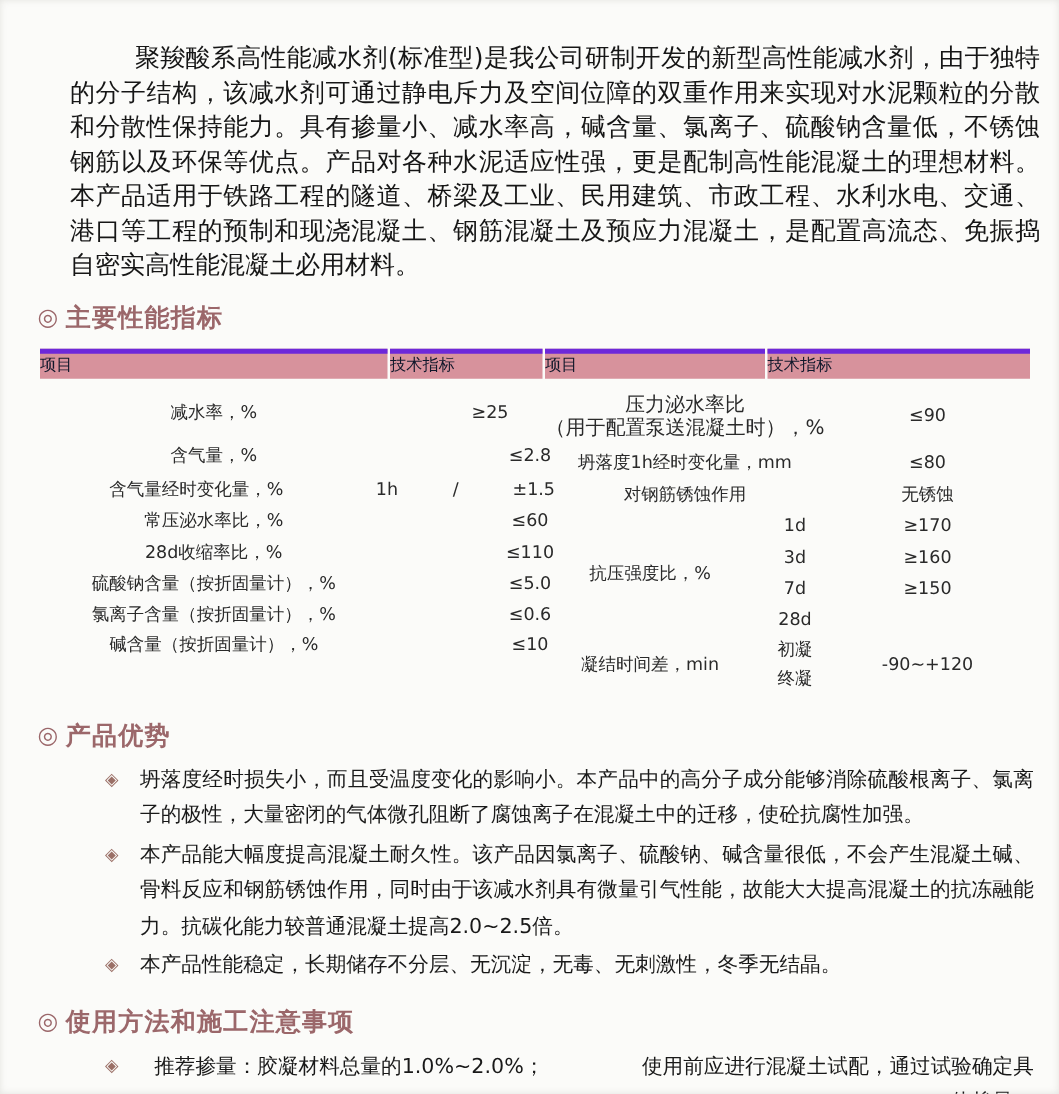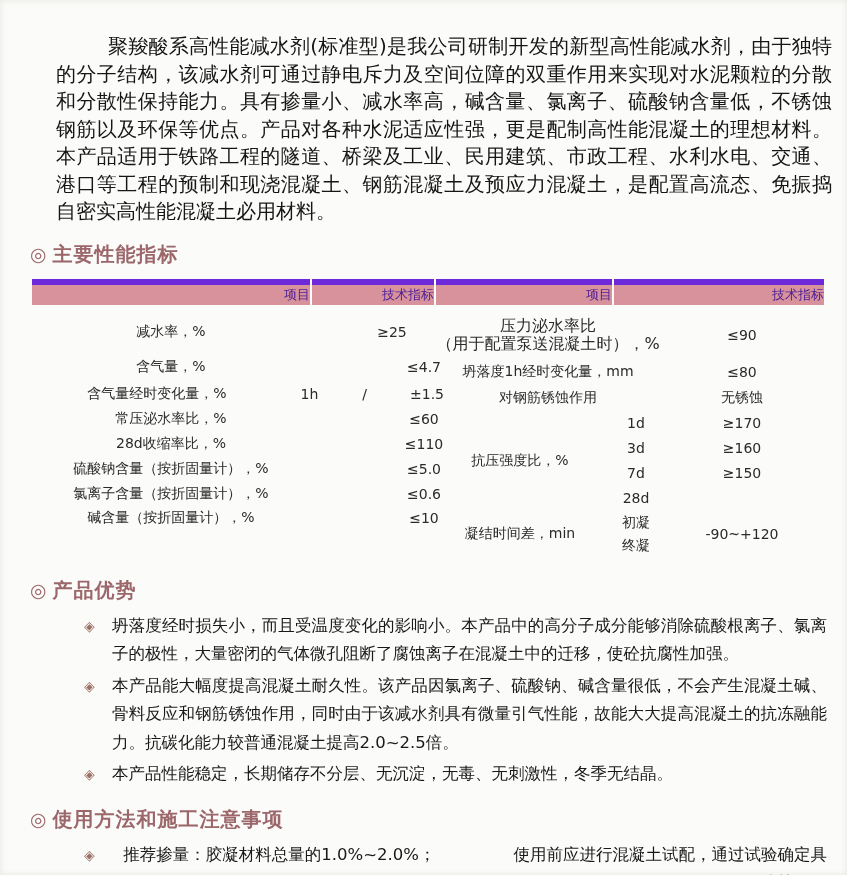--- a/index.html
+++ b/index.html
@@ -34,25 +34,25 @@
   .sec-marker{font-size:19px;font-weight:normal;margin-right:5px;}
   
   .ptable{margin:11px 0 0 32px;width:788px;font-size:14px;color:#2a2a2a;}
   .thead{
     display:grid;
     grid-template-columns:278px 122px 176px 210px;
     gap:2px;
   }
   .thead .hcell{
     background:#d7929c;
-    border-top:6px solid #6d28d9;
+    border-top:4px solid #6d28d9;
     height:20px;line-height:20px;
-    color:#4c1d95;
+    color:#0f172a;
     font-size:13px;
-    text-align:right;
+    text-align:left;
   }
   .tbody{display:flex;padding-top:6px;}
   .tleft{width:400px;}
   .trght{width:388px;}
   .trow{display:grid;grid-template-columns:278px 122px;align-items:center;}
   .trow .cell{text-align:center;}
   .trow .val{padding-left:42px;}
   .trow.r1{height:42px;}
   .trow.std{height:25px;gap:32px;}
   .trow.sub{grid-template-columns:250px 55px 55px 70px;width:430px;height:26px;}
@@ -102,21 +102,21 @@
     <div class="hcell">技术指标</div>
   </div>
   <div class="tbody">
     <div class="tleft">
       <div class="trow r1">
         <div class="cell">减水率，%</div>
         <div class="cell val">≥25</div>
       </div>
       <div class="trow std" style="height:28px">
         <div class="cell">含气量，%</div>
-        <div class="cell val">≤4.7</div>
+        <div class="cell val">≤2.8</div>
       </div>
       <div class="trow sub">
         <div class="cell">含气量经时变化量，%</div>
         <div class="cell">1h</div>
         <div class="cell">/</div>
         <div class="cell">±1.5</div>
       </div>
       <div class="trow std">
         <div class="cell">常压泌水率比，%</div>
         <div class="cell val">≤60</div>

